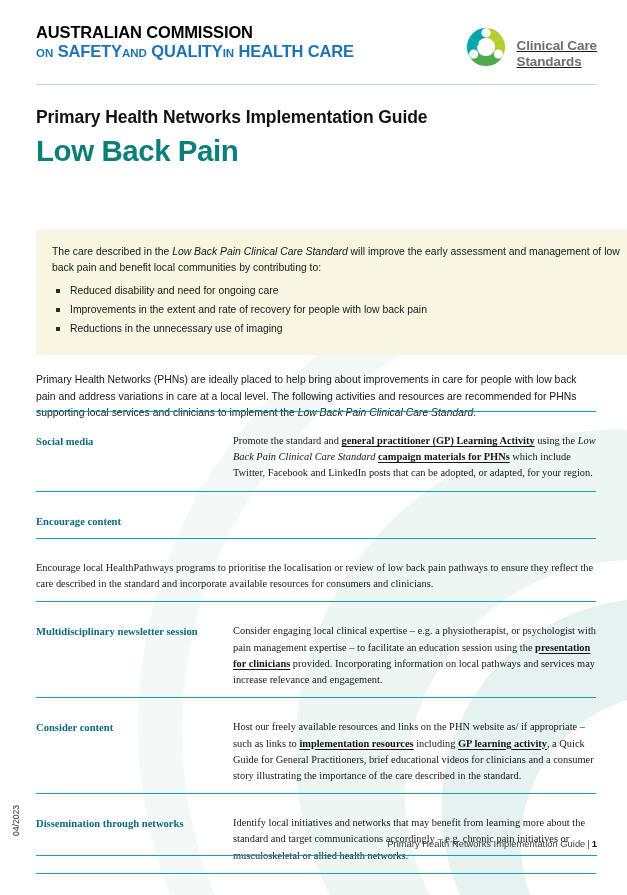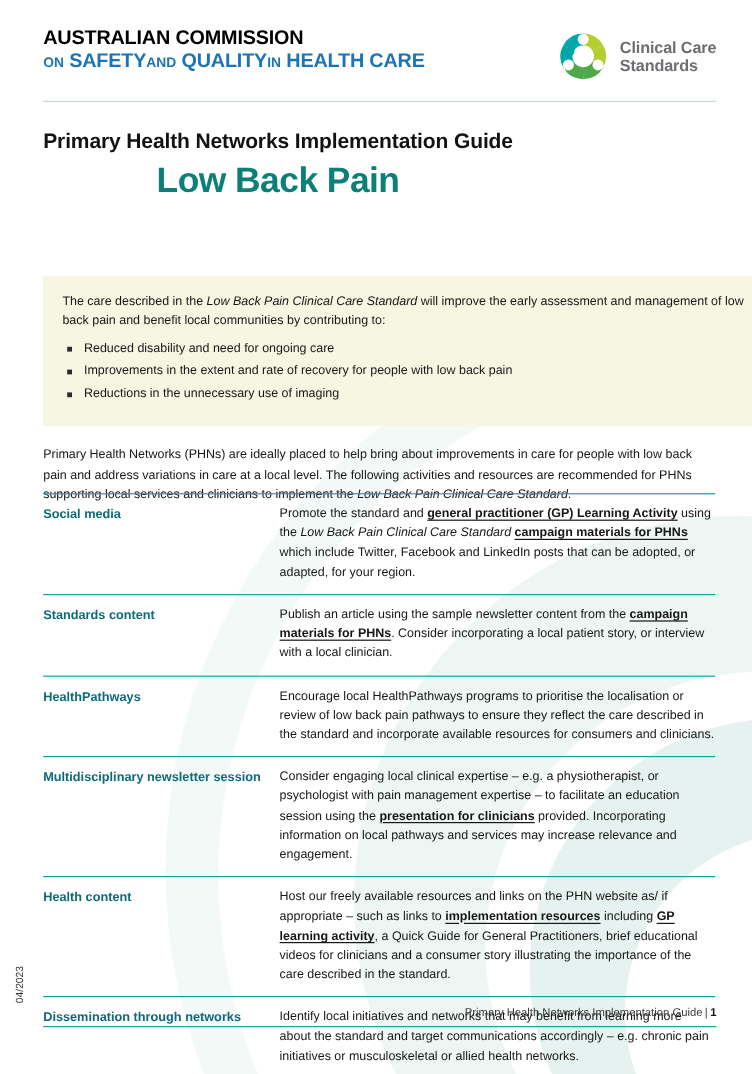--- a/index.html
+++ b/index.html
@@ -64,22 +64,23 @@
     font-weight: bold;
     letter-spacing: 0px;
   }
   .cl-line2 .cl-small { color: #1C74B5; }
 
   .ccs-logo {
     position: absolute;
     right: 30px;
     top: 25px;
     display: flex;
-    align-items: center;
+    align-items: flex-end;
     gap: 9px;
+    text-decoration: underline;
   }
   .ccs-mark { width: 44px; height: 44px; display: block; }
   .ccs-text {
     font-size: 13.5px;
     font-weight: bold;
     line-height: 1.14;
     color: #6D6E71;
     letter-spacing: -0.1px;
     white-space: nowrap;
   }
@@ -111,21 +112,21 @@
     line-height: 1.2;
   }
   .main-title {
     font-size: 29.5px;
     font-weight: bold;
     color: #0C8078;
     letter-spacing: -0.45px;
     line-height: 1.14;
     margin: 0;
   }
-  .main-title span { display: block; text-align: center; }
+  .main-title span { display: block; }
 
   
   .callout {
     position: absolute;
     left: 36px;
     top: 230px;
     width: 622px;
     box-sizing: border-box;
     background: #f6f6e2;
     padding: 14px 18px 14px 16px;
@@ -178,21 +179,22 @@
   .table {
     position: absolute;
     left: 36px;
     top: 411px;
     width: 560px;
     z-index: 2;
   }
   .row {
     display: flex;
     border-top: 1.3px solid #0FA3AC;
-    padding: 9px 0 9px 0;
+    padding: 21px 0 9px 0;
+    font-family: Liberation Serif, serif;
   }
   .row:last-child { border-bottom: 1.3px solid #0FA3AC; }
   .row-label {
     width: 197px;
     flex: 0 0 197px;
     font-size: 10.6px;
     font-weight: bold;
     color: #0C6B78;
     line-height: 1.45;
     padding-top: 1px;
@@ -321,33 +323,31 @@
   </div>
 
   <p class="intro"><span>Primary Health Networks (PHNs) are ideally placed to help bring about improvements in care for people with low back pain and address variations in care at a local level. The following activities and resources are recommended for PHNs supporting local services and clinicians to implement the </span><i>Low Back Pain Clinical Care Standard</i><span>.</span></p>
 
   <div class="table">
       <div class="row">
         <div class="row-label">Social media</div>
         <div class="row-body"><span>Promote the standard and </span><a class="lnk" href="#">general practitioner (GP) Learning Activity</a><span> using the </span><i>Low Back Pain Clinical Care Standard</i><span> </span><a class="lnk" href="#">campaign materials for PHNs</a><span> which include Twitter, Facebook and LinkedIn posts that can be adopted, or adapted, for your region.</span></div>
       </div>
       <div class="row">
-        <div class="row-label">Standards content</div>
-        <div class="row-body"><span>Publish an article using the sample newsletter content from the </span><a class="lnk" href="#">campaign materials for PHNs</a><span>. Consider incorporating a local patient story, or interview with a local clinician.</span></div>
-      </div>
-      <div class="row">
-        <div class="row-label">HealthPathways</div>
+        <div class="row-label">Encourage content</div>
+      </div>
+      <div class="row">
         <div class="row-body"><span>Encourage local HealthPathways programs to prioritise the localisation or review of low back pain pathways to ensure they reflect the care described in the standard and incorporate available resources for consumers and clinicians.</span></div>
       </div>
       <div class="row">
         <div class="row-label">Multidisciplinary newsletter session</div>
         <div class="row-body"><span>Consider engaging local clinical expertise – e.g. a physiotherapist, or psychologist with pain management expertise – to facilitate an education session using the </span><a class="lnk" href="#">presentation for clinicians</a><span> provided. Incorporating information on local pathways and services may increase relevance and engagement.</span></div>
       </div>
       <div class="row">
-        <div class="row-label">Health content</div>
+        <div class="row-label">Consider content</div>
         <div class="row-body"><span>Host our freely available resources and links on the PHN website as/ if appropriate – such as links to </span><a class="lnk" href="#">implementation resources</a><span> including </span><a class="lnk" href="#">GP learning activity</a><span>, a Quick Guide for General Practitioners, brief educational videos for clinicians and a consumer story illustrating the importance of the care described in the standard.</span></div>
       </div>
       <div class="row">
         <div class="row-label">Dissemination through networks</div>
         <div class="row-body"><span>Identify local initiatives and networks that may benefit from learning more about the standard and target communications accordingly – e.g. chronic pain initiatives or musculoskeletal or allied health networks.</span></div>
       </div>
       <div class="row">
         <div class="row-label">Feature in clinical forums</div>
         <div class="row-body"></div>
       </div>

